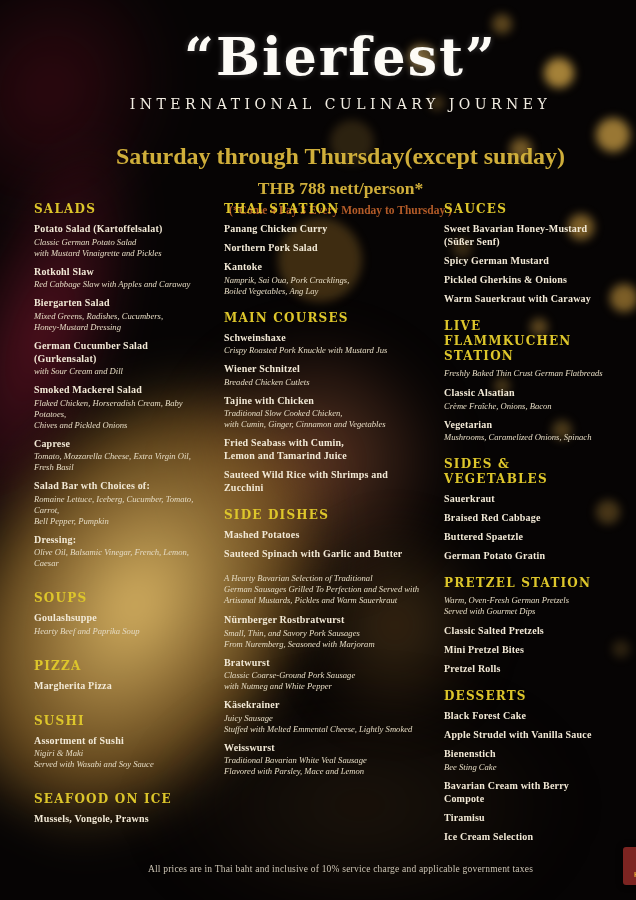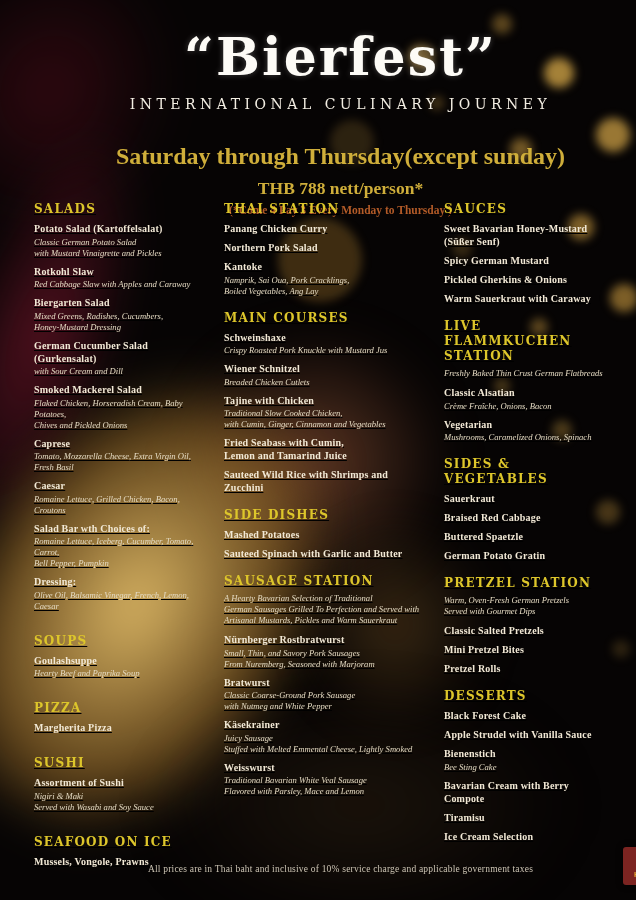--- a/index.html
+++ b/index.html
@@ -49,21 +49,21 @@
     letter-spacing:4.5px;color:#f3eee3;}
   .schedule{margin-top:31px;font-size:24px;font-weight:700;color:var(--gold);}
   .price{margin-top:8px;font-size:17.5px;font-weight:700;color:var(--gold);}
   .promo{margin-top:5px;font-size:11.5px;font-weight:700;color:var(--promo-orange);}
   
   .columns{position:absolute;left:34px;top:202px;width:578px;display:flex;gap:14px;}
   .col{flex:0 0 auto;}
   .col-1{width:176px;}
   .col-2{width:206px;}
   .col-3{width:168px;}
-  .section{margin-bottom:14px;text-decoration:underline;}
+  .section{margin-bottom:14px;}
   .col-1 .section{margin-bottom:22px;}
   .sec-title{font-family:"DejaVu Serif",serif;font-weight:700;font-size:12px;
     letter-spacing:1.2px;color:var(--accent-yellow);margin-bottom:5px;
     line-height:1.25;white-space:pre-line;}
   .sec-intro{font-style:italic;font-size:8.6px;color:var(--cream-dim);
     line-height:1.28;margin:-1px 0 7px;white-space:pre-line;}
   .item{margin-bottom:6px;}
   .item-name{font-weight:700;font-size:10px;color:var(--cream);
     line-height:1.3;white-space:pre-line;letter-spacing:.2px;}
   .item-desc{font-style:italic;font-size:8.6px;color:var(--cream-dim);
@@ -145,24 +145,20 @@
           <div class="item">
             <div class="item-name">Smoked Mackerel Salad</div>
             <div class="item-desc">Flaked Chicken, Horseradish Cream, Baby Potatoes,
 Chives and Pickled Onions</div>
           </div>
           <div class="item">
             <div class="item-name">Caprese</div>
             <div class="item-desc">Tomato, Mozzarella Cheese, Extra Virgin Oil, Fresh Basil</div>
           </div>
           <div class="item">
-            <div class="item-name">Caesar</div>
-            <div class="item-desc">Romaine Lettuce, Grilled Chicken, Bacon, Croutons</div>
-          </div>
-          <div class="item">
             <div class="item-name">Salad Bar wth Choices of:</div>
             <div class="item-desc">Romaine Lettuce, Iceberg, Cucumber, Tomato, Carrot,
 Bell Pepper, Pumpkin</div>
           </div>
           <div class="item">
             <div class="item-name">Dressing:</div>
             <div class="item-desc">Olive Oil, Balsamic Vinegar, French, Lemon, Caesar</div>
           </div>
         </div>
         <div class="section">
@@ -234,21 +230,20 @@
         <div class="section">
           <div class="sec-title">SIDE DISHES</div>
           <div class="item">
             <div class="item-name">Mashed Potatoes</div>
           </div>
           <div class="item">
             <div class="item-name">Sauteed Spinach with Garlic and Butter</div>
           </div>
         </div>
         <div class="section">
-          <div class="sec-title">SAUSAGE STATION</div>
           <div class="sec-intro">A Hearty Bavarian Selection of Traditional
 German Sausages Grilled To Perfection and Served with
 Artisanal Mustards, Pickles and Warm Sauerkraut</div>
           <div class="item">
             <div class="item-name">Nürnberger Rostbratwurst</div>
             <div class="item-desc">Small, Thin, and Savory Pork Sausages
 From Nuremberg, Seasoned with Marjoram</div>
           </div>
           <div class="item">
             <div class="item-name">Bratwurst</div>

